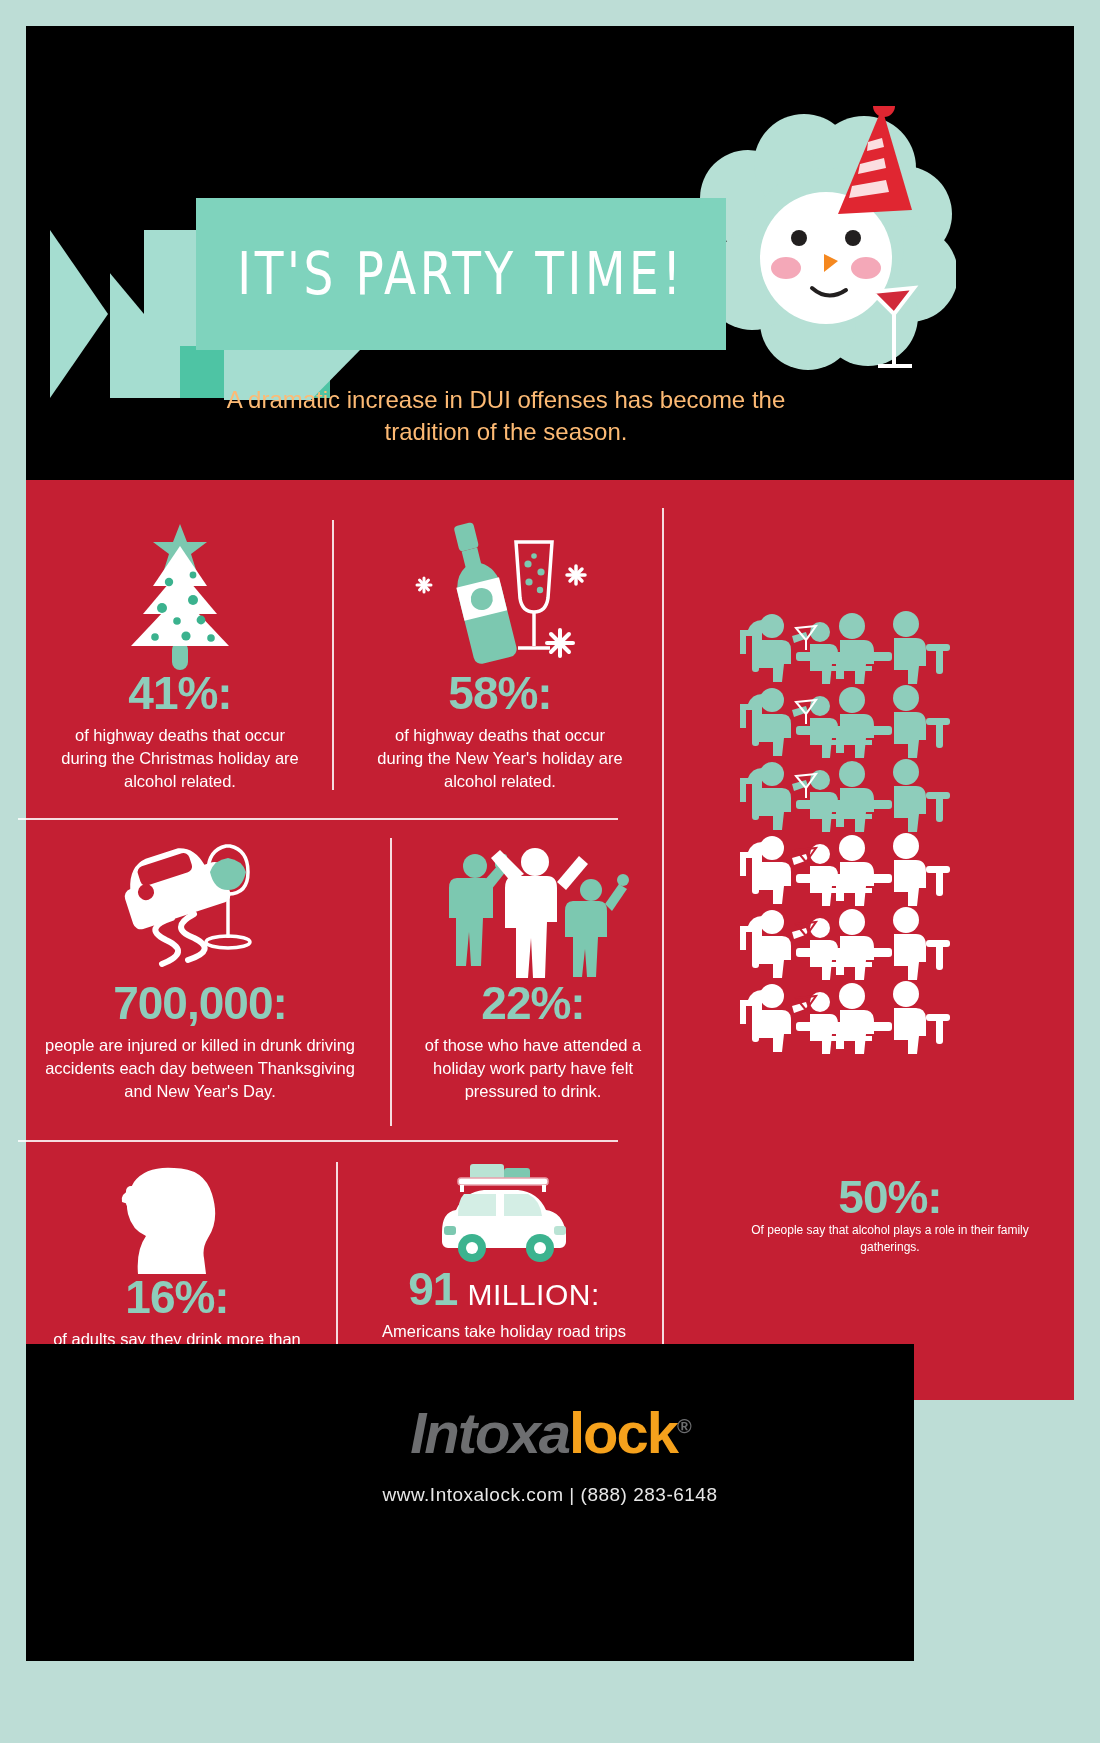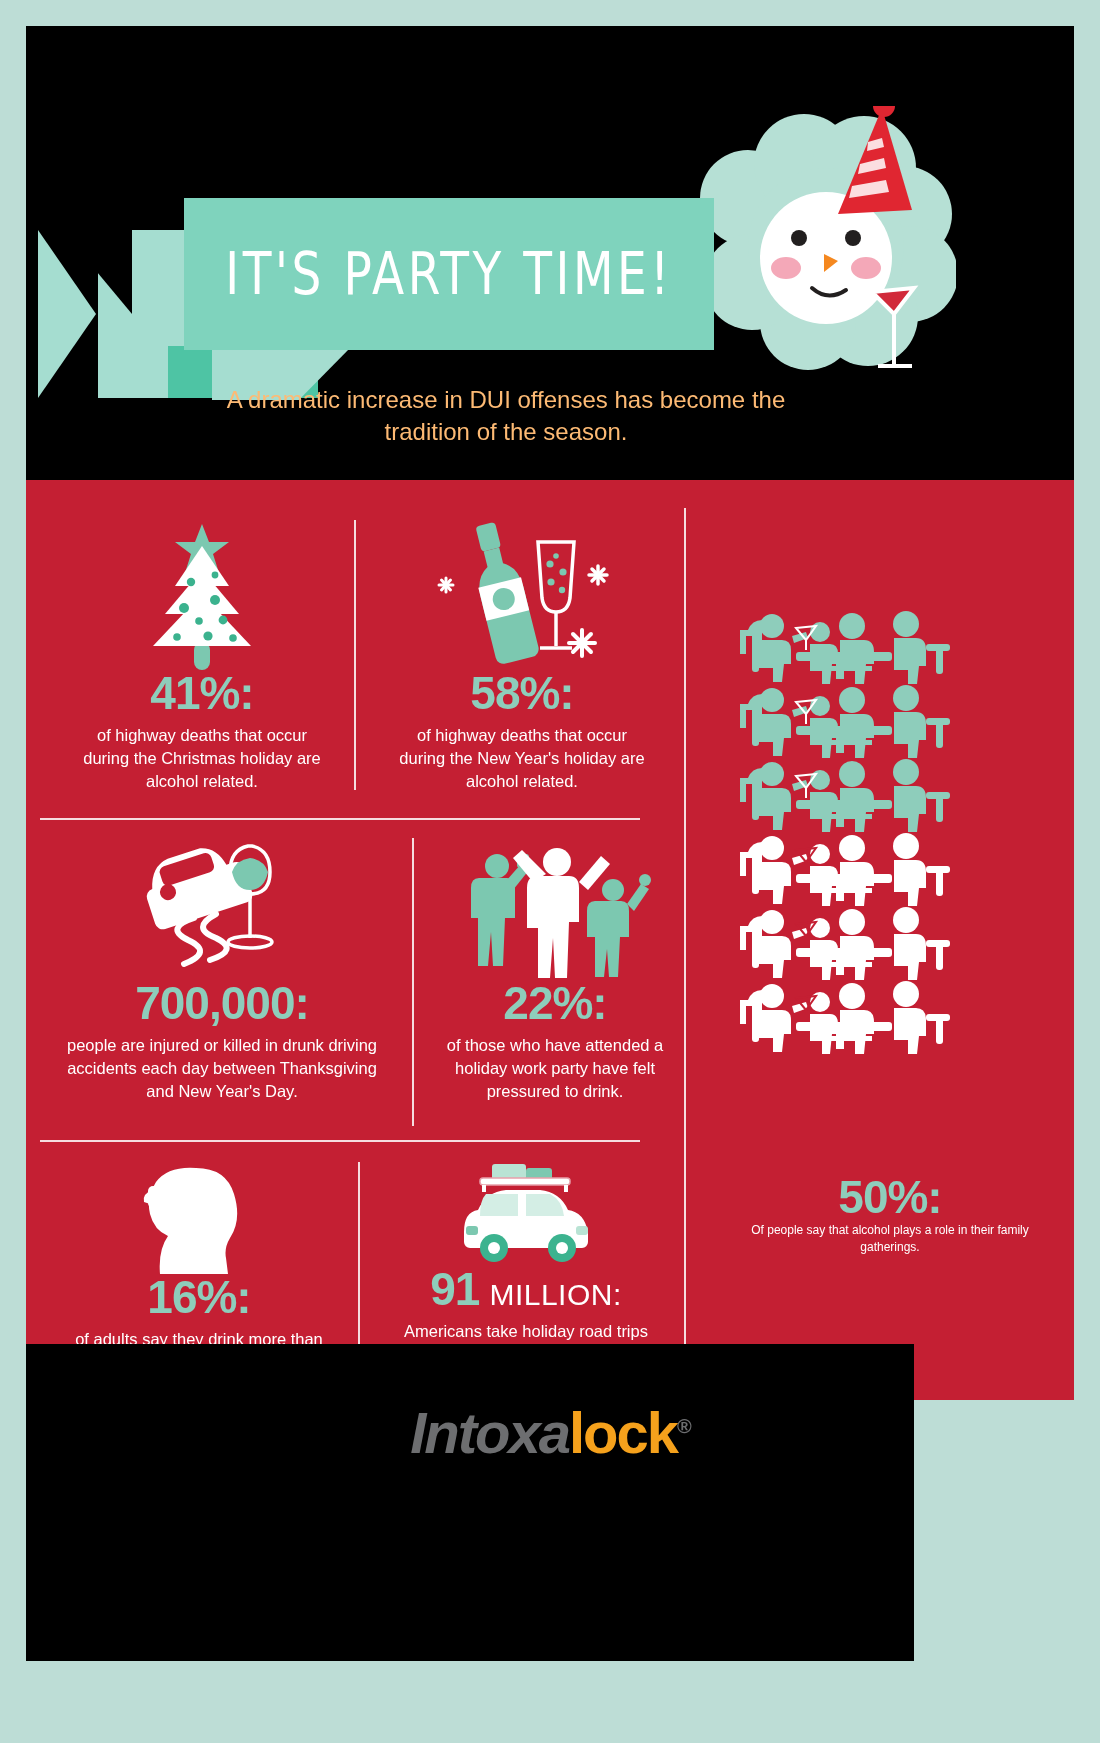--- a/index.html
+++ b/index.html
@@ -20,21 +20,21 @@
   
   .header {
     position: absolute;
     left: 26px; top: 26px;
     width: 1048px; height: 506px;
     background: #000000;
     overflow: hidden;
   }
 
   
-  .ribbon-wrap { position: absolute; left: 12px; top: 172px; width: 700px; height: 200px; padding-left: 24px; }
+  .ribbon-wrap { position: absolute; left: 24px; top: 172px; width: 700px; height: 200px; padding-left: 24px; }
   .ribbon-tail-fill {
     position: absolute; left: 24px; top: 32px;
     width: 255px; height: 168px;
     background: #a5ddd0;
   }
   .ribbon-notch {
     position: absolute; left: 24px; top: 32px;
     width: 0; height: 0;
     border-top: 84px solid #000;
     border-bottom: 84px solid transparent;
@@ -89,21 +89,21 @@
   .body-red {
     position: absolute;
     left: 26px; top: 480px;
     width: 1048px; height: 920px;
     background: #c41f33;
   }
 
   
   .stats-left {
     position: absolute;
-    left: 32px; top: 480px;
+    left: 10px; top: 480px;
     width: 712px; height: 920px;
   }
   .scell { position: relative; display: flex; flex-direction: column; align-items: center; }
 
   .stat-num {
     color: #8ecdbb;
     font-size: 46px;
     font-weight: bold;
     letter-spacing: -1px;
     line-height: 1;
@@ -563,15 +563,16 @@
     </div>
 
     <div class="right-num">50%:</div>
     <div class="right-cap">Of people say that alcohol plays a role in their family gatherings.</div>
   </div>
 
   <div class="footer">
     <div class="logo">
       <span class="lg-gray">Intoxa</span><span class="lg-org">lock</span><span class="lg-reg">®</span>
     </div>
+    <div class="footer-contact">www.Intoxalock.com | (888) 283-6148</div>
   </div>
 
 </div>
 
 </body></html>

